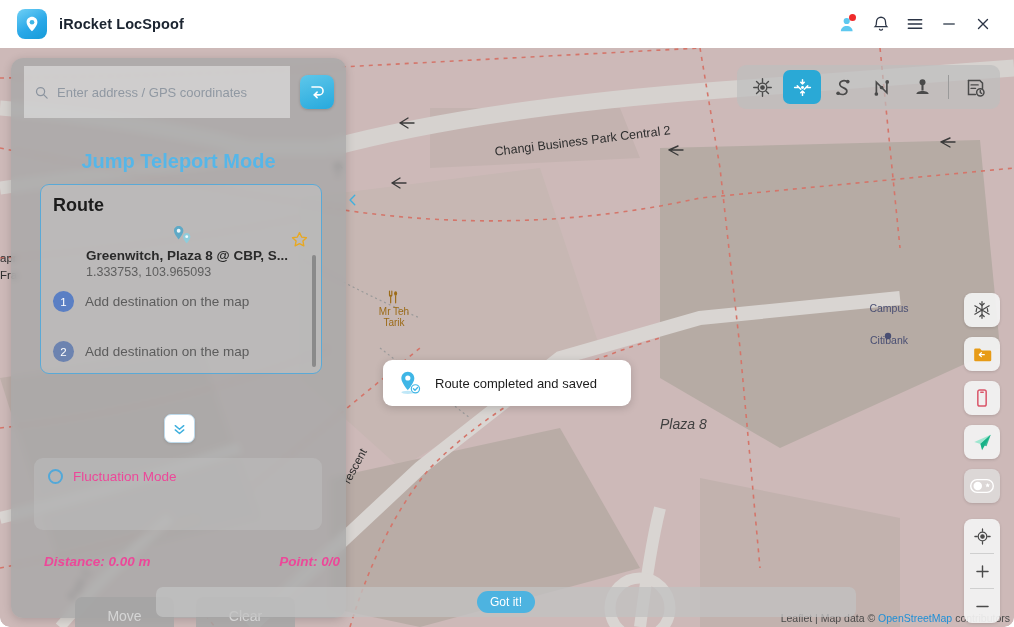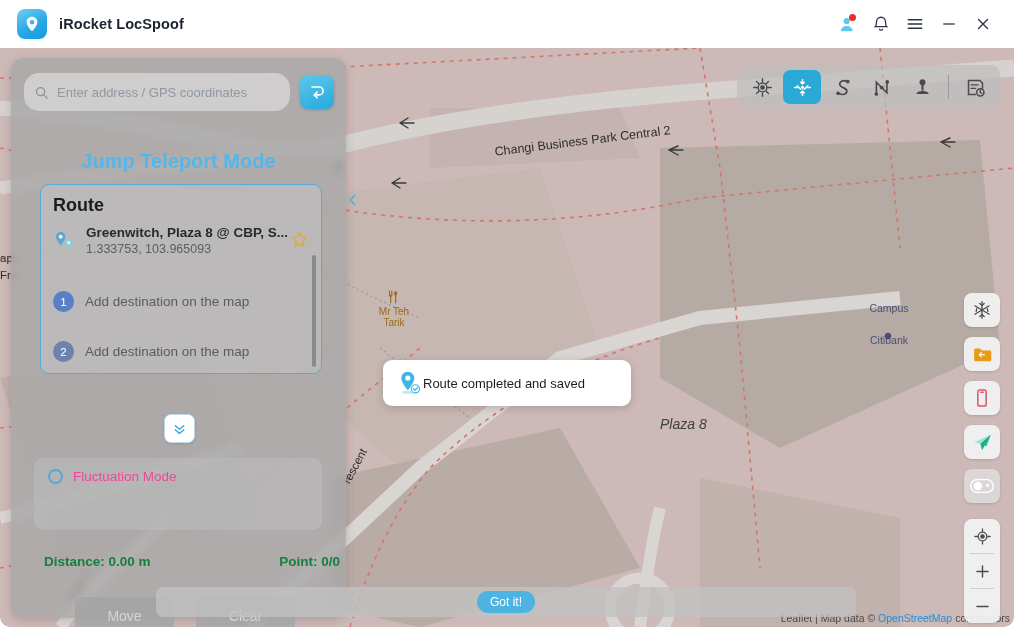--- a/index.html
+++ b/index.html
@@ -67,22 +67,22 @@
     background: rgba(168,168,168,.80);
     backdrop-filter: blur(3px);
     border-radius: 12px; z-index: 40;
     box-shadow: 0 2px 10px rgba(0,0,0,.16);
   }
   .searchrow {
     position: absolute; left: 13px; top: 8px; width: 310px; height: 52px;
     display: flex; align-items: center; gap: 10px;
   }
   .searchbox {
-    flex: 1; height: 38px; background: rgba(226,226,226,.62);
-    border-radius: 15px; display: flex; align-items: center; padding: 0 10px;
+    flex: 1; height: 52px; background: rgba(226,226,226,.62);
+    border-radius: 0; display: flex; align-items: center; padding: 0 10px;
   }
   .searchbox input {
     flex: 1; border: 0; background: transparent; outline: none;
     font-size: 13px; color: #3d4450; margin-left: 8px;
     font-family: "Liberation Sans", sans-serif;
   }
   .searchbox input::placeholder { color: #9098a2; }
   .teleport-btn {
     width: 34px; height: 34px; border-radius: 8px; flex: none;
     background: linear-gradient(160deg,#5ec7ea 0%,#26a9dd 100%);
@@ -98,21 +98,21 @@
   .route-card {
     position: absolute; left: 29px; top: 126px; width: 282px; height: 190px;
     background: rgba(196,196,196,.55); border: 1px solid #5aa9d6;
     border-radius: 9px; overflow: hidden;
   }
   .route-title {
     position: absolute; left: 12px; top: 10px;
     font-size: 18px; font-weight: bold; color: #1c1c1c;
   }
   .route-item { position: absolute; display: flex; align-items: center; }
-  .route-origin { left: 12px; top: 39px; width: 258px; }
+  .route-origin { left: 12px; top: 39px; width: 258px; flex-direction: column; }
   .origin-text { margin-left: 10px; }
   .origin-name {
     font-size: 13.5px; font-weight: bold; color: #2a2a2a; line-height: 17px;
   }
   .origin-coords { font-size: 12.5px; color: #5e5e5e; line-height: 17px; }
   .star-btn { position: absolute; right: 12px; top: 45px; }
   .dest-row { left: 12px; width: 258px; }
   .dest-1 { top: 106px; }
   .dest-2 { top: 156px; }
   .num-badge {
@@ -142,21 +142,21 @@
   .opt-2 { top: 41px; }
   .radio {
     width: 15px; height: 15px; border-radius: 50%;
     border: 2px solid #52a8d8; background: transparent; flex: none;
   }
   .opt-label { margin-left: 10px; font-size: 13.5px; color: #ec4899; }
 
   .stats {
     position: absolute; left: 33px; top: 496px; width: 296px;
     display: flex; justify-content: space-between;
-    font-size: 13.5px; color: #15803d; font-weight: bold;
+    font-size: 13.5px; color: #ec4899; font-weight: bold; font-style: italic;
   }
   .btnrow {
     position: absolute; left: 64px; top: 539px; width: 220px;
     display: flex; gap: 22px;
   }
   .act-btn {
     width: 104px; height: 37px; border-radius: 7px;
     background: rgba(165,165,165,.85); border: 0;
     color: #d5d5d5; font-size: 14px;
     font-family: "Liberation Sans", sans-serif;
@@ -197,21 +197,21 @@
   }
   .zg-btn {
     height: 34px; display: flex; align-items: center; justify-content: center;
   }
   .zg-sep { height: 1px; background: #cfcfcf; margin: 0 6px; }
 
   
   .toast {
     position: absolute; left: 383px; top: 312px; width: 248px; height: 46px;
     background: #fff; border-radius: 9px; display: flex; align-items: center;
-    padding: 0 14px; z-index: 45;
+    padding: 0 14px; gap: 12px; z-index: 45;
     box-shadow: 0 2px 9px rgba(0,0,0,.17);
   }
   .toast-text { font-size: 13px; color: #1d1d1d; line-height: 17px; }
 
   
   .banner {
     position: absolute; left: 156px; bottom: 10px; width: 700px; height: 30px;
     background: rgba(194,194,194,.78); border-radius: 7px;
     display: flex; align-items: center; justify-content: center;
     gap: 10px; z-index: 50; padding: 0 10px;

